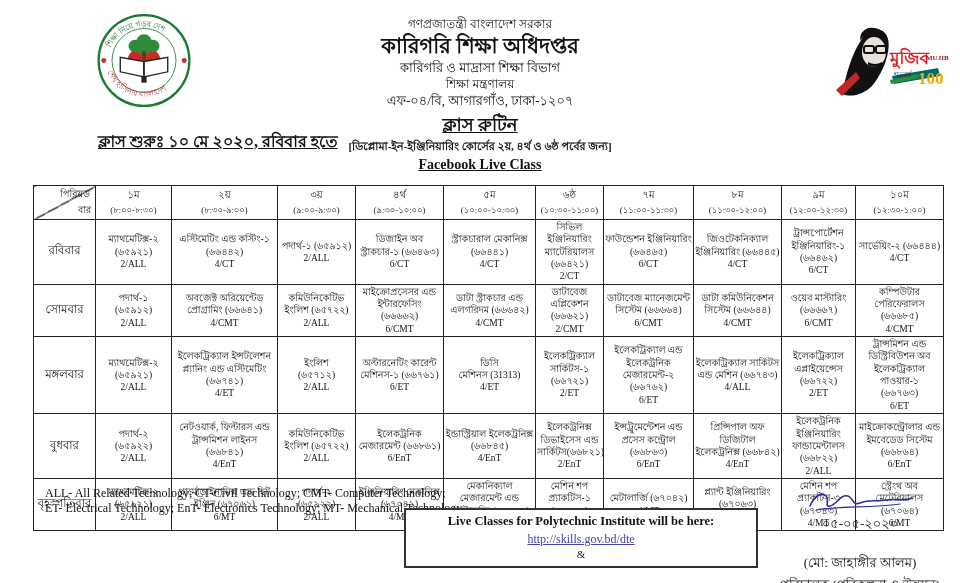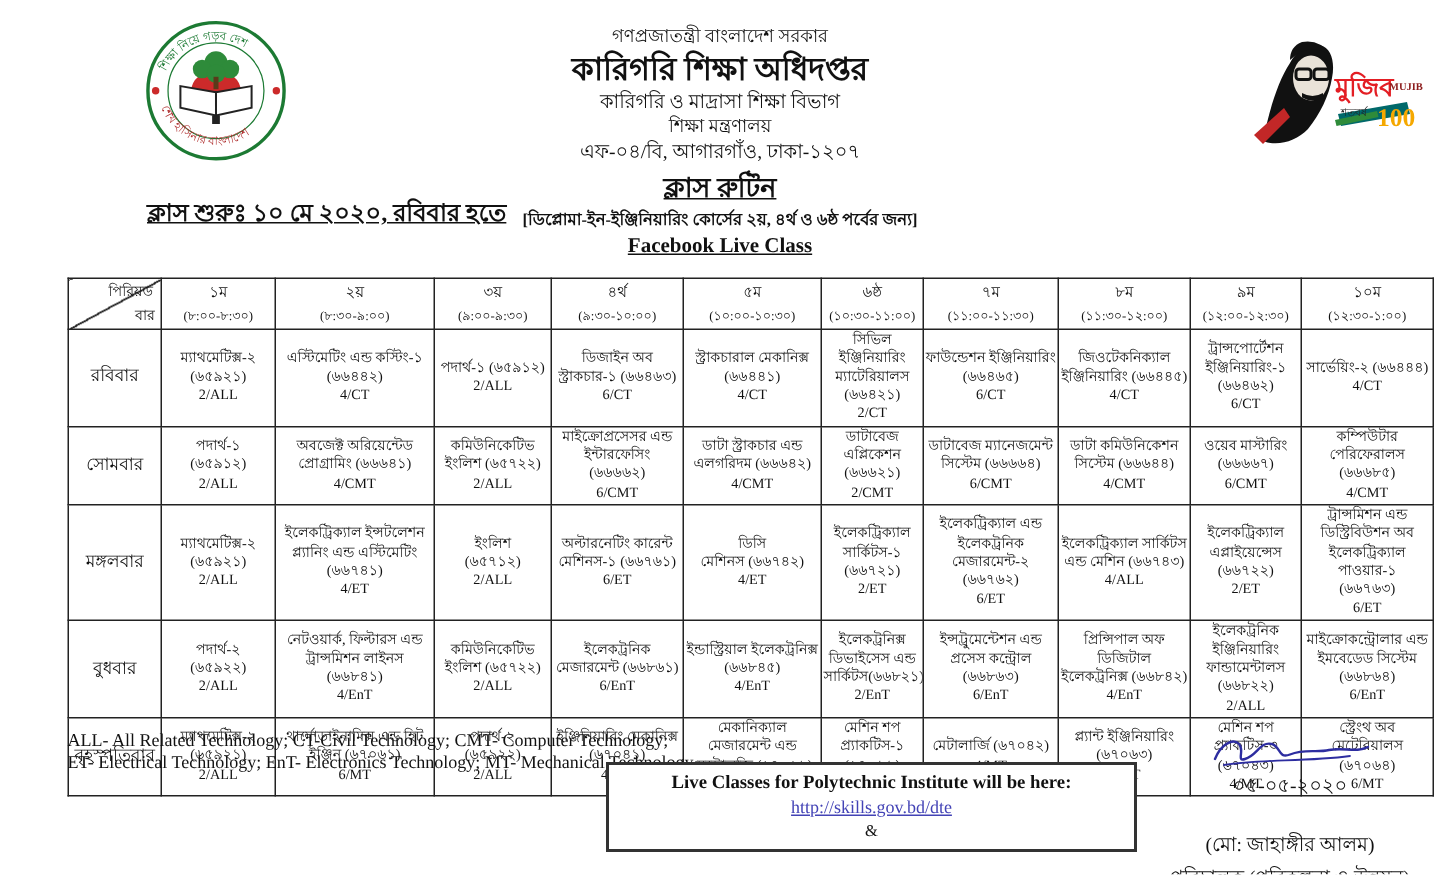--- a/index.html
+++ b/index.html
@@ -16,21 +16,21 @@
   .h-addr{font-size:13px;margin-top:2px;}
   
   .main-title{position:absolute;left:0;top:111px;width:100%;text-align:center;
               font-size:18px;font-weight:bold;text-decoration:underline;}
   .start-text{position:absolute;left:98px;top:129px;font-size:16px;font-weight:bold;text-decoration:underline;}
   .subtitle{position:absolute;left:0;top:138px;width:100%;text-align:center;
             font-size:11px;font-weight:bold;}
   .fb-title{position:absolute;left:0;top:157px;width:100%;text-align:center;
             font-size:14px;font-weight:bold;text-decoration:underline;}
   
-  table.routine{position:absolute;left:45px;top:185px;width:910px;border-collapse:collapse;
+  table.routine{position:absolute;left:33px;top:185px;width:910px;border-collapse:collapse;
                 table-layout:fixed;}
   table.routine th,table.routine td{border:1px solid #222;text-align:center;vertical-align:middle;
                 padding:1px 1px;overflow:hidden;}
   thead tr{height:28px;}
   tbody tr:nth-child(1){height:52px;}
   tbody tr:nth-child(2){height:48px;}
   tbody tr:nth-child(3){height:56px;}
   tbody tr:nth-child(4){height:58px;}
   tbody tr:nth-child(5){height:50px;}
   th.corner{position:relative;padding:0;
@@ -265,21 +265,21 @@
 প্ল্যানিং এন্ড এস্টিমেটিং
 (৬৬৭৪১)
 4/ET</td>
           <td class="cell">ইংলিশ
 (৬৫৭১২)
 2/ALL</td>
           <td class="cell">অল্টারনেটিং কারেন্ট
 মেশিনস-১ (৬৬৭৬১)
 6/ET</td>
           <td class="cell">ডিসি
-মেশিনস (৬৬৭৪২)
+মেশিনস (31313)
 4/ET</td>
           <td class="cell">ইলেকট্রিক্যাল
 সার্কিটস-১
 (৬৬৭২১)
 2/ET</td>
           <td class="cell">ইলেকট্রিক্যাল এন্ড
 ইলেকট্রনিক
 মেজারমেন্ট-২ (৬৬৭৬২)
 6/ET</td>
           <td class="cell">ইলেকট্রিক্যাল সার্কিটস

